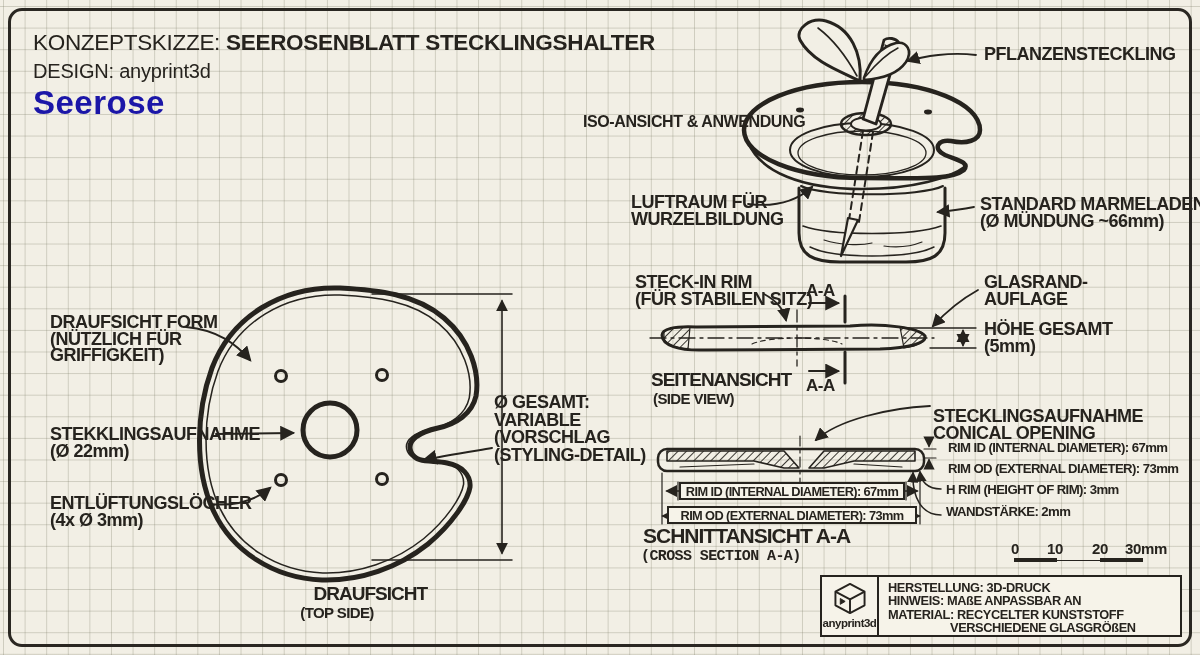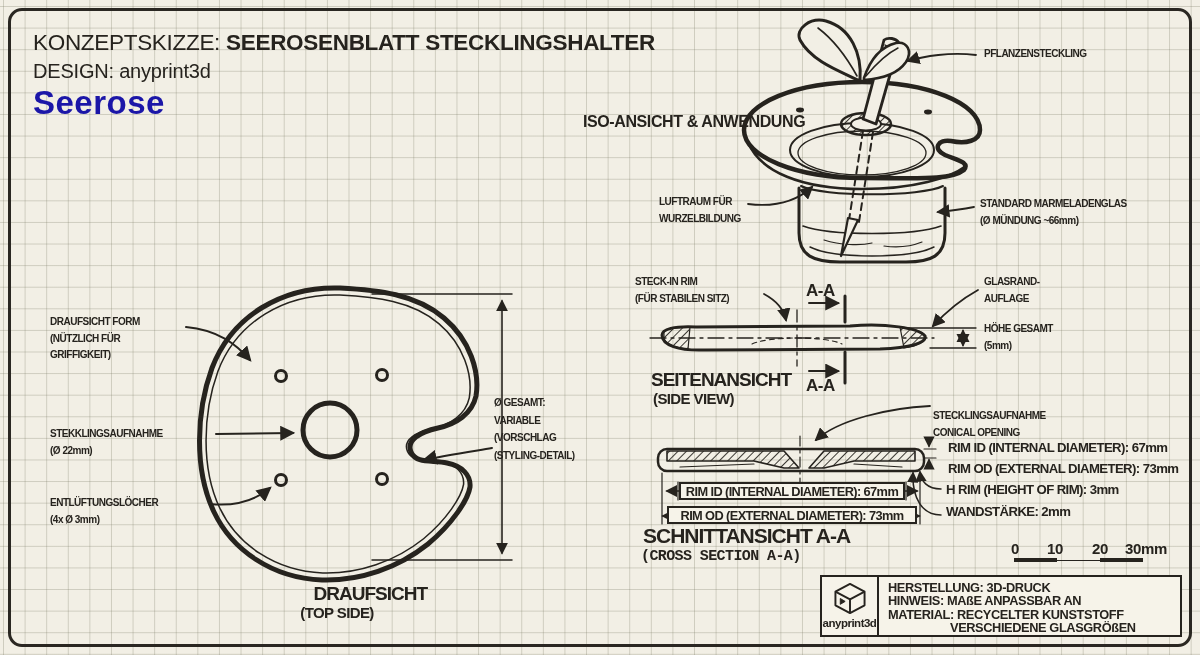--- a/index.html
+++ b/index.html
@@ -9,21 +9,21 @@
     background-image:
       linear-gradient(rgba(125,125,103,0.30) 1px, transparent 1px),
       linear-gradient(90deg, rgba(125,125,103,0.30) 1px, transparent 1px);
     background-size:21.6px 21.6px;
     background-position:3px 6px;
     font-family:"Liberation Sans", sans-serif;
     color:#26231e;
   }
   .frame{position:absolute;left:8px;top:8px;right:8px;bottom:8px;border:3px solid #2a2722;border-radius:14px;pointer-events:none;}
   .art{position:absolute;left:0;top:0;width:1200px;height:655px;}
-  .lbl{position:absolute;font-weight:700;font-size:10px;line-height:16.5px;letter-spacing:-0.5px;white-space:nowrap;}
+  .lbl{position:absolute;font-weight:700;font-size:18px;line-height:16.5px;letter-spacing:-0.5px;white-space:nowrap;}
   .lbl .ln{display:block;}
   .kicker{position:absolute;left:33px;top:30px;font-size:22.5px;letter-spacing:-0.3px;white-space:nowrap;}
   .kicker b{font-weight:700;}
   .design{position:absolute;left:33px;top:60px;font-size:20px;letter-spacing:-0.2px;}
   .product{position:absolute;left:33px;top:84px;font-size:33px;font-weight:700;letter-spacing:0.5px;color:#1b16a8;}
   .view-heading{position:absolute;font-weight:700;font-size:16px;line-height:18.5px;letter-spacing:-0.4px;}
   .view-title{position:absolute;font-weight:700;font-size:19px;letter-spacing:-1px;white-space:nowrap;}
   .view-subtitle{position:absolute;font-weight:700;font-size:15px;letter-spacing:-0.6px;white-space:nowrap;}
   .aa{position:absolute;font-weight:700;font-size:17px;letter-spacing:-0.5px;}
   .note{position:absolute;font-weight:700;font-size:13.2px;letter-spacing:-0.6px;white-space:nowrap;}
@@ -156,21 +156,21 @@
 
   <div class="kicker"><span>KONZEPTSKIZZE: </span><b>SEEROSENBLATT STECKLINGSHALTER</b></div>
   <div class="design">DESIGN: anyprint3d</div>
   <div class="product">Seerose</div>
 
   <div class="view-heading" style="left:583px;top:113px;">
     <span class="ln">ISO-ANSICHT</span>
     <span class="ln">&amp; ANWENDUNG</span>
   </div>
   <div class="lbl" style="left:984px;top:46px;">PFLANZENSTECKLING</div>
-  <div class="lbl" style="left:631px;top:194px;margin-left:28px;">
+  <div class="lbl" style="left:631px;top:194px;">
     <span class="ln">LUFTRAUM FÜR</span>
     <span class="ln">WURZELBILDUNG</span>
   </div>
   <div class="lbl" style="left:980px;top:196px;">
     <span class="ln">STANDARD MARMELADENGLAS</span>
     <span class="ln">(Ø MÜNDUNG ~66mm)</span>
   </div>
 
   <div class="lbl" style="left:50px;top:314px;">
     <span class="ln">DRAUFSICHT FORM</span>

